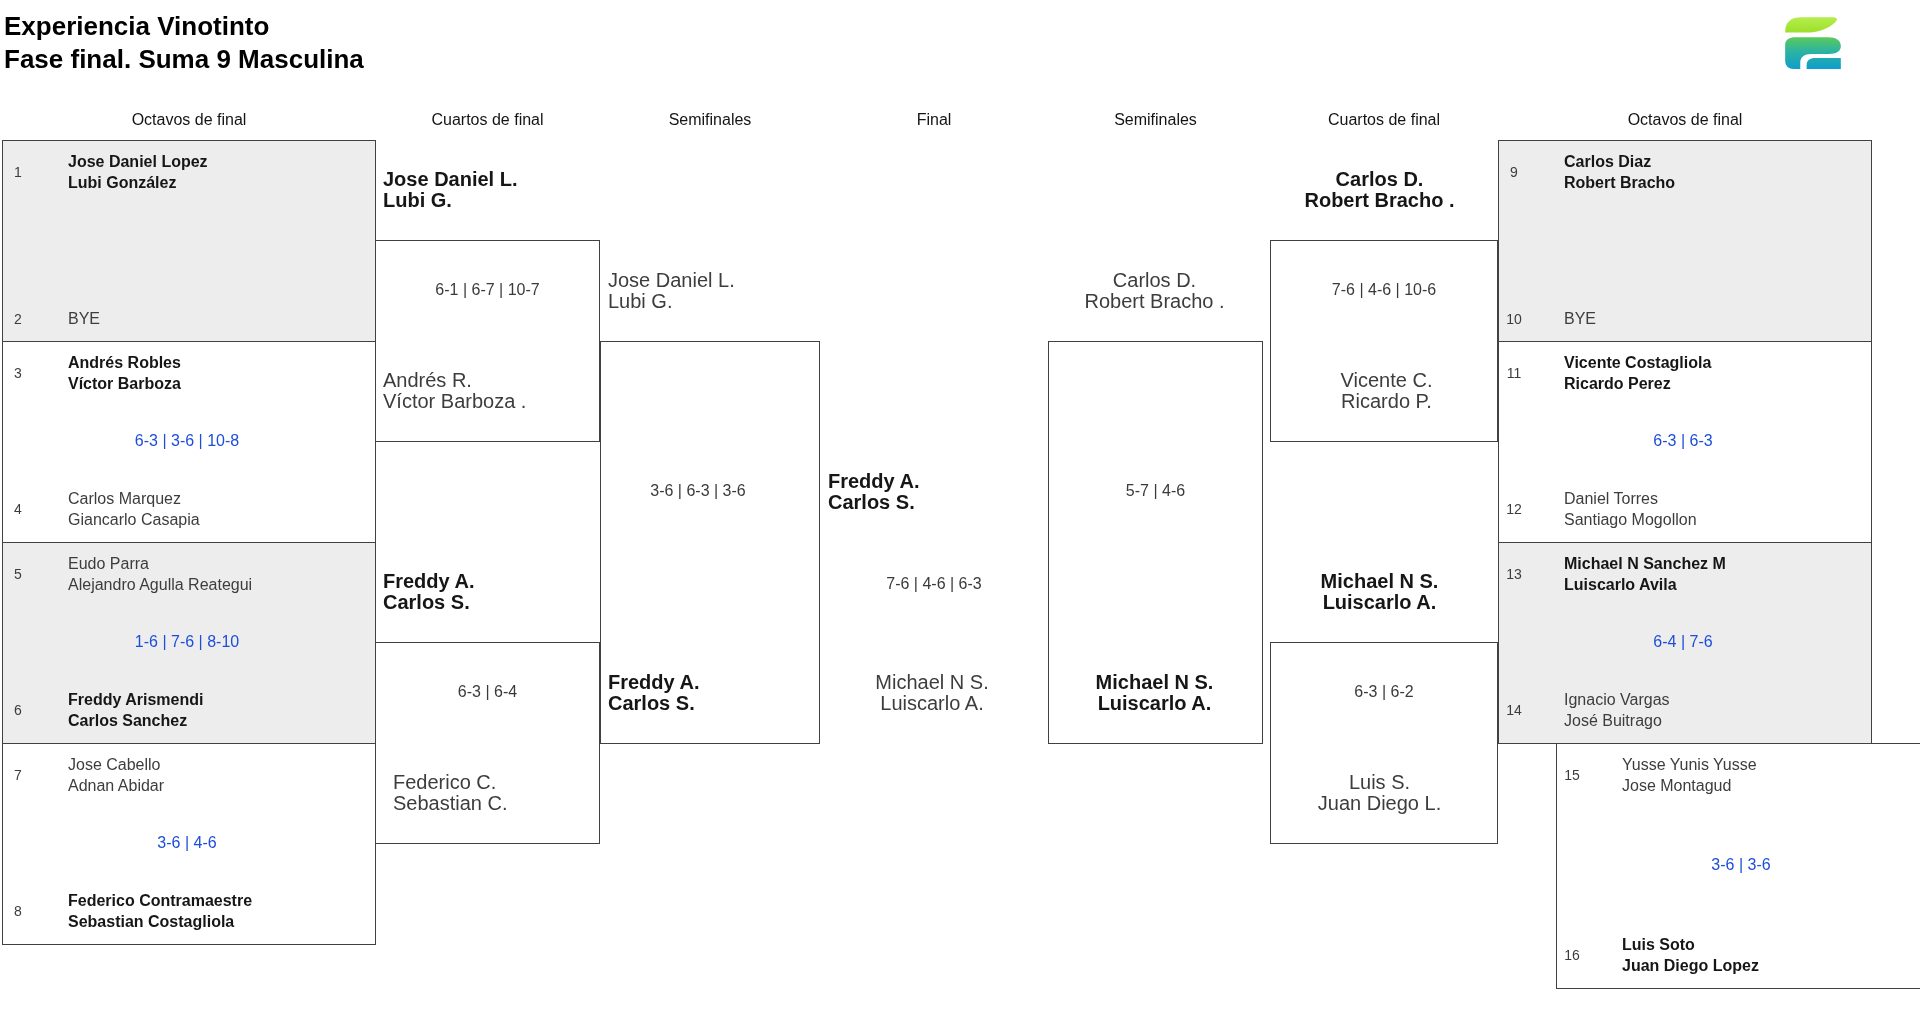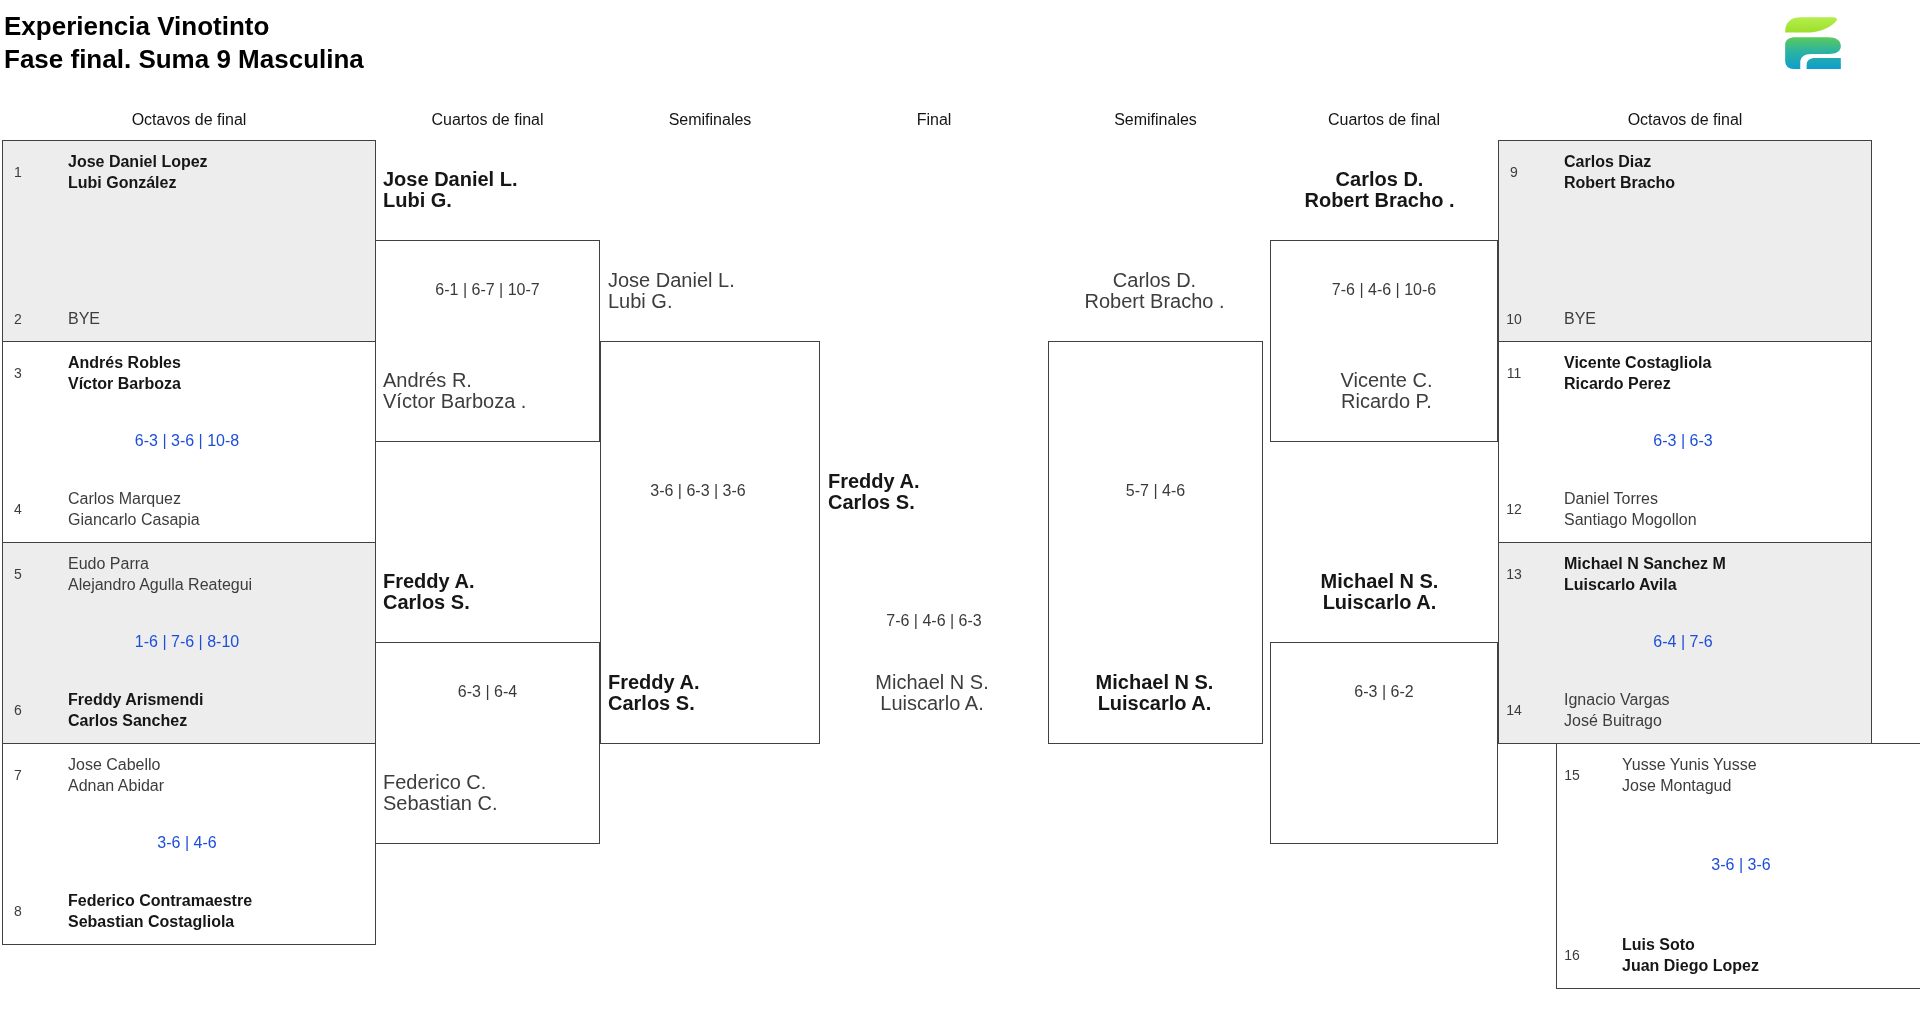--- a/index.html
+++ b/index.html
@@ -221,40 +221,40 @@
   <div class="flo" style="left:383px;top:370px">
     <div>Andrés R.</div>
     <div>Víctor Barboza .</div>
   </div>
 
   <div class="flo winner" style="left:383px;top:571px">
     <div>Freddy A.</div>
     <div>Carlos S.</div>
   </div>
   <div class="fscore" style="left:375px;top:683px;width:225px">6-3 | 6-4</div>
-  <div class="flo" style="left:383px;top:772px">
+  <div class="flo" style="left:393px;top:772px">
     <div>Federico C.</div>
     <div>Sebastian C.</div>
   </div>
 
   <div class="flo" style="left:608px;top:270px">
     <div>Jose Daniel L.</div>
     <div>Lubi G.</div>
   </div>
   <div class="fscore" style="left:600px;top:482px;width:196px">3-6 | 6-3 | 3-6</div>
   <div class="flo winner" style="left:608px;top:672px">
     <div>Freddy A.</div>
     <div>Carlos S.</div>
   </div>
 
   <div class="flo winner" style="left:828px;top:471px">
     <div>Freddy A.</div>
     <div>Carlos S.</div>
   </div>
-  <div class="fscore" style="left:820px;top:612px;width:228px">7-6 | 4-6 | 6-3</div>
+  <div class="fscore" style="left:820px;top:575px;width:228px">7-6 | 4-6 | 6-3</div>
   <div class="flo right" style="left:824px;top:672px;width:216px">
     <div>Michael N S.</div>
     <div>Luiscarlo A.</div>
   </div>
 
   <div class="flo right" style="left:1052px;top:270px;width:205px">
     <div>Carlos D.</div>
     <div>Robert Bracho .</div>
   </div>
   <div class="fscore" style="left:1048px;top:482px;width:215px">5-7 | 4-6</div>
@@ -271,14 +271,18 @@
   <div class="flo right" style="left:1277px;top:370px;width:219px">
     <div>Vicente C.</div>
     <div>Ricardo P.</div>
   </div>
 
   <div class="flo right winner" style="left:1270px;top:571px;width:219px">
     <div>Michael N S.</div>
     <div>Luiscarlo A.</div>
   </div>
   <div class="fscore" style="left:1270px;top:683px;width:228px">6-3 | 6-2</div>
+  <div class="flo right" style="left:1270px;top:772px;width:219px">
+    <div>Luis S.</div>
+    <div>Juan Diego L.</div>
+  </div>
 
 </div>
 
 </body></html>

